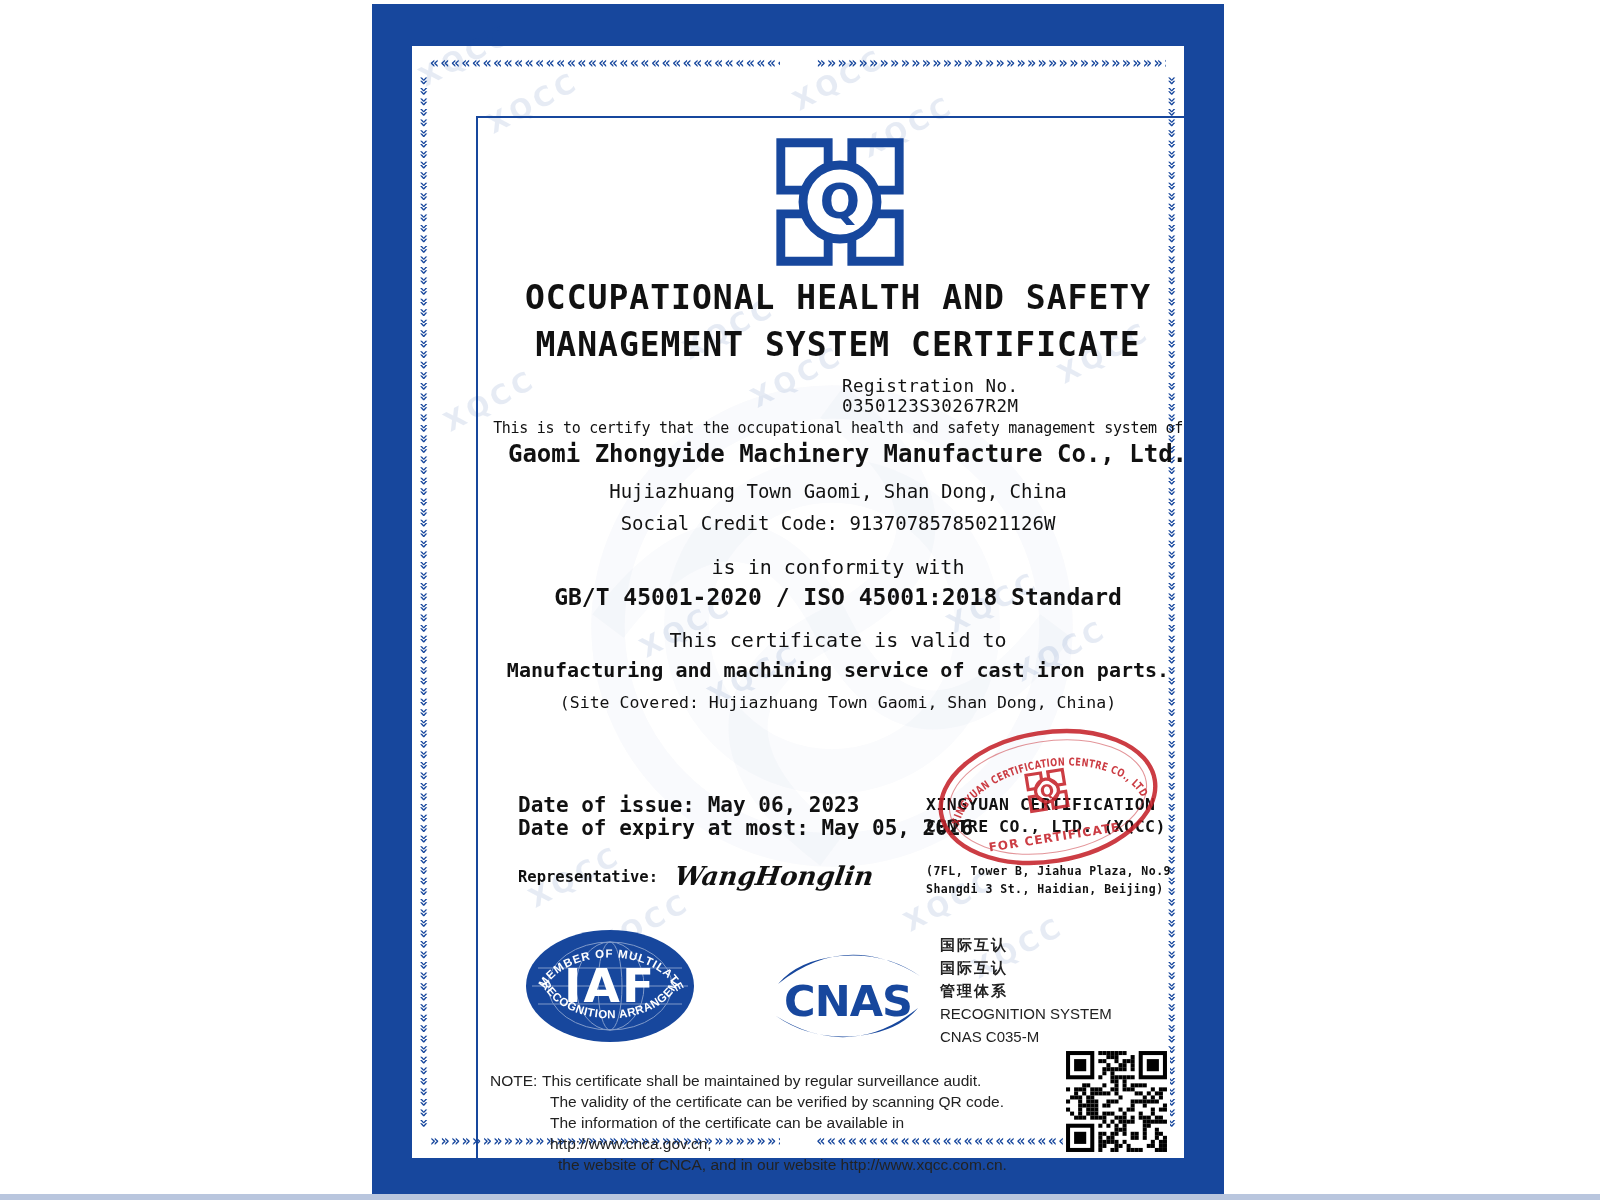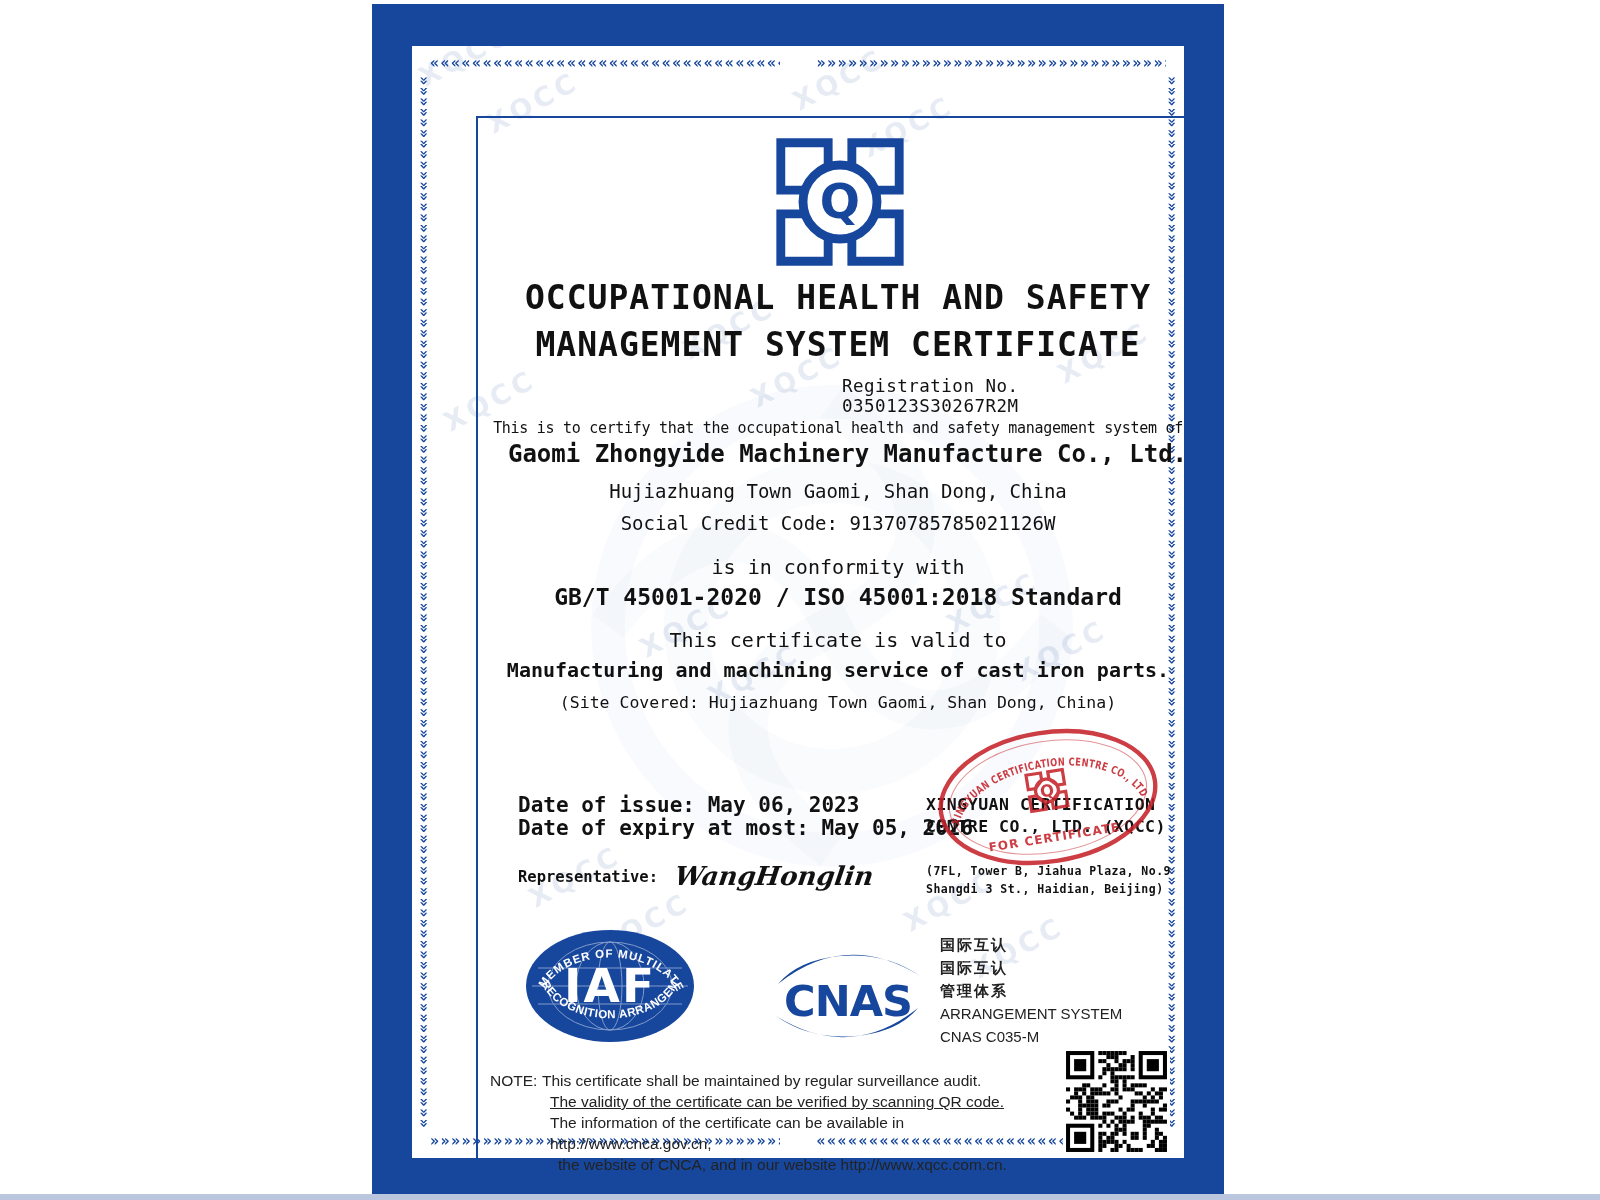--- a/index.html
+++ b/index.html
@@ -71,21 +71,21 @@
   .accred { top:815px; left:462px; font-size:15px; line-height:23px;
             font-family:"Liberation Sans","DejaVu Sans",sans-serif; color:#222; }
   .accred .cn { font-weight:bold; letter-spacing:2px; }
 
   .qr { top:930px; left:585px; width:107px; height:107px; background:#fff; }
 
   .note { top:952px; left:12px; width:566px;
           font-family:"Liberation Sans","DejaVu Sans",sans-serif;
           font-size:15.5px; line-height:21px; color:#222; display:flex; }
   .note .lbl { font-weight:normal; flex:0 0 52px; }
-  .note .l2 { padding-left:8px;text-decoration:underline; }
+  .note .l2 { padding-left:8px; }
   .note .l3 { padding-left:8px; }
   .note .l4 { padding-left:16px; }
 
   
   .wm-layer { position:absolute; inset:0; overflow:hidden; z-index:2; pointer-events:none; }
   .wm { position:absolute; font-family:"DejaVu Sans", sans-serif; font-weight:bold;
         font-size:27px; letter-spacing:4px; color:#17479d; opacity:.10;
         transform:rotate(-28deg); }
   .wm-emblem { position:absolute; left:140px; top:300px; width:560px; height:560px;
                z-index:1; opacity:.45; pointer-events:none; }
@@ -234,21 +234,21 @@
       <svg class="cnas" viewBox="0 0 160 104">
         <path d="M10,40 Q78,-14 152,32 Q118,8 72,12 Q30,16 10,40 Z" fill="#17479d"></path>
         <path d="M150,64 Q82,118 8,72 Q42,96 88,92 Q130,88 150,64 Z" fill="#17479d"></path>
         <text x="80" y="72" text-anchor="middle" font-family="DejaVu Sans, sans-serif" font-size="43" font-weight="bold" fill="#17479d" letter-spacing="-1">CNAS</text>
       </svg>
 
       <div class="accred">
         <div class="cn">国际互认</div>
         <div class="cn">国际互认</div>
         <div class="cn">管理体系</div>
-        <div>ARRANGEMENT SYSTEM</div>
+        <div>RECOGNITION SYSTEM</div>
         <div>CNAS C035-M</div>
       </div>
 
       <svg class="qr" viewBox="-3 -3 106 106">
         <rect x="-3" y="-3" width="106" height="106" fill="#ffffff"></rect>
         <g fill="#000000">
           <g>
               <rect x="0" y="0" width="28" height="28"></rect>
               <rect x="4" y="4" width="20" height="20" fill="#fff"></rect>
               <rect x="8" y="8" width="12" height="12"></rect>

